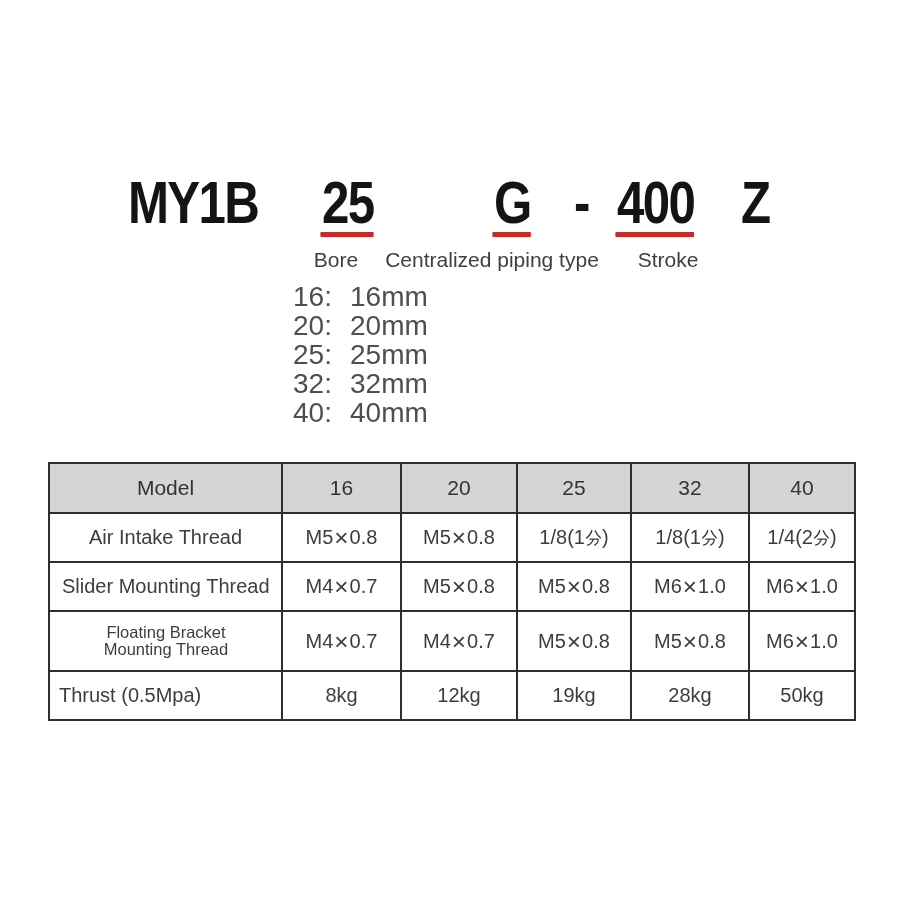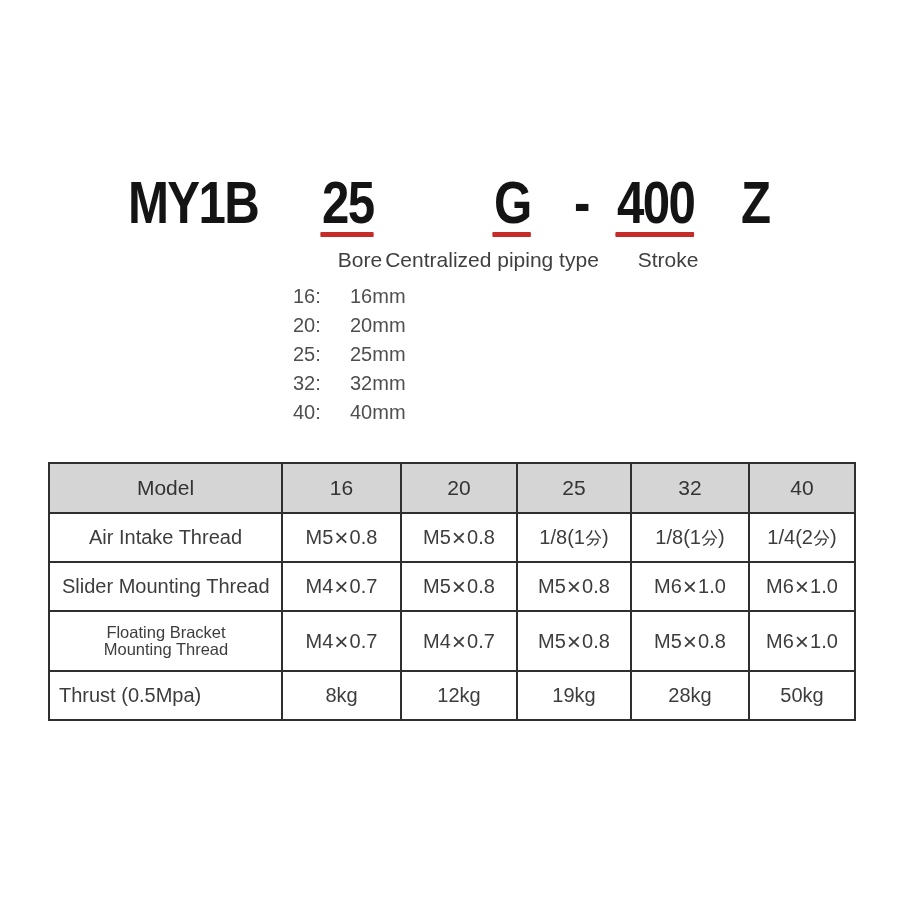--- a/index.html
+++ b/index.html
@@ -48,21 +48,21 @@
     font-size: 21px;
     color: #3f3f3f;
     white-space: nowrap;
   }
 
   
   .bore-legend {
     position: absolute;
     left: 293px;
     top: 282px;
-    font-size: 20px;
+    font-size: 28px;
     color: #4f4f4f;
   }
   .legend-row { height: 29px; line-height: 29px; }
   .legend-row .code { display: inline-block; width: 57px; }
 
   
   .spec-table {
     position: absolute;
     left: 48px;
     top: 462px;
@@ -122,21 +122,21 @@
 <div class="canvas">
 
   <div class="model-code">
     <span class="seg" style="left:128px">MY1B</span>
     <span class="seg u" style="left:322px">25</span>
     <span class="seg u" style="left:494px">G</span>
     <span class="seg" style="left:574px">-</span>
     <span class="seg u" style="left:617px">400</span>
     <span class="seg" style="left:741px">Z</span>
 
-    <div class="anno" style="left:360px">Bore</div>
+    <div class="anno" style="left:336px">Bore</div>
     <div class="anno" style="left:492px">Centralized piping type</div>
     <div class="anno" style="left:668px">Stroke</div>
   </div>
 
   <div class="bore-legend">
       <div class="legend-row"><span class="code">16:</span><span class="size">16mm</span></div>
       <div class="legend-row"><span class="code">20:</span><span class="size">20mm</span></div>
       <div class="legend-row"><span class="code">25:</span><span class="size">25mm</span></div>
       <div class="legend-row"><span class="code">32:</span><span class="size">32mm</span></div>
       <div class="legend-row"><span class="code">40:</span><span class="size">40mm</span></div>

